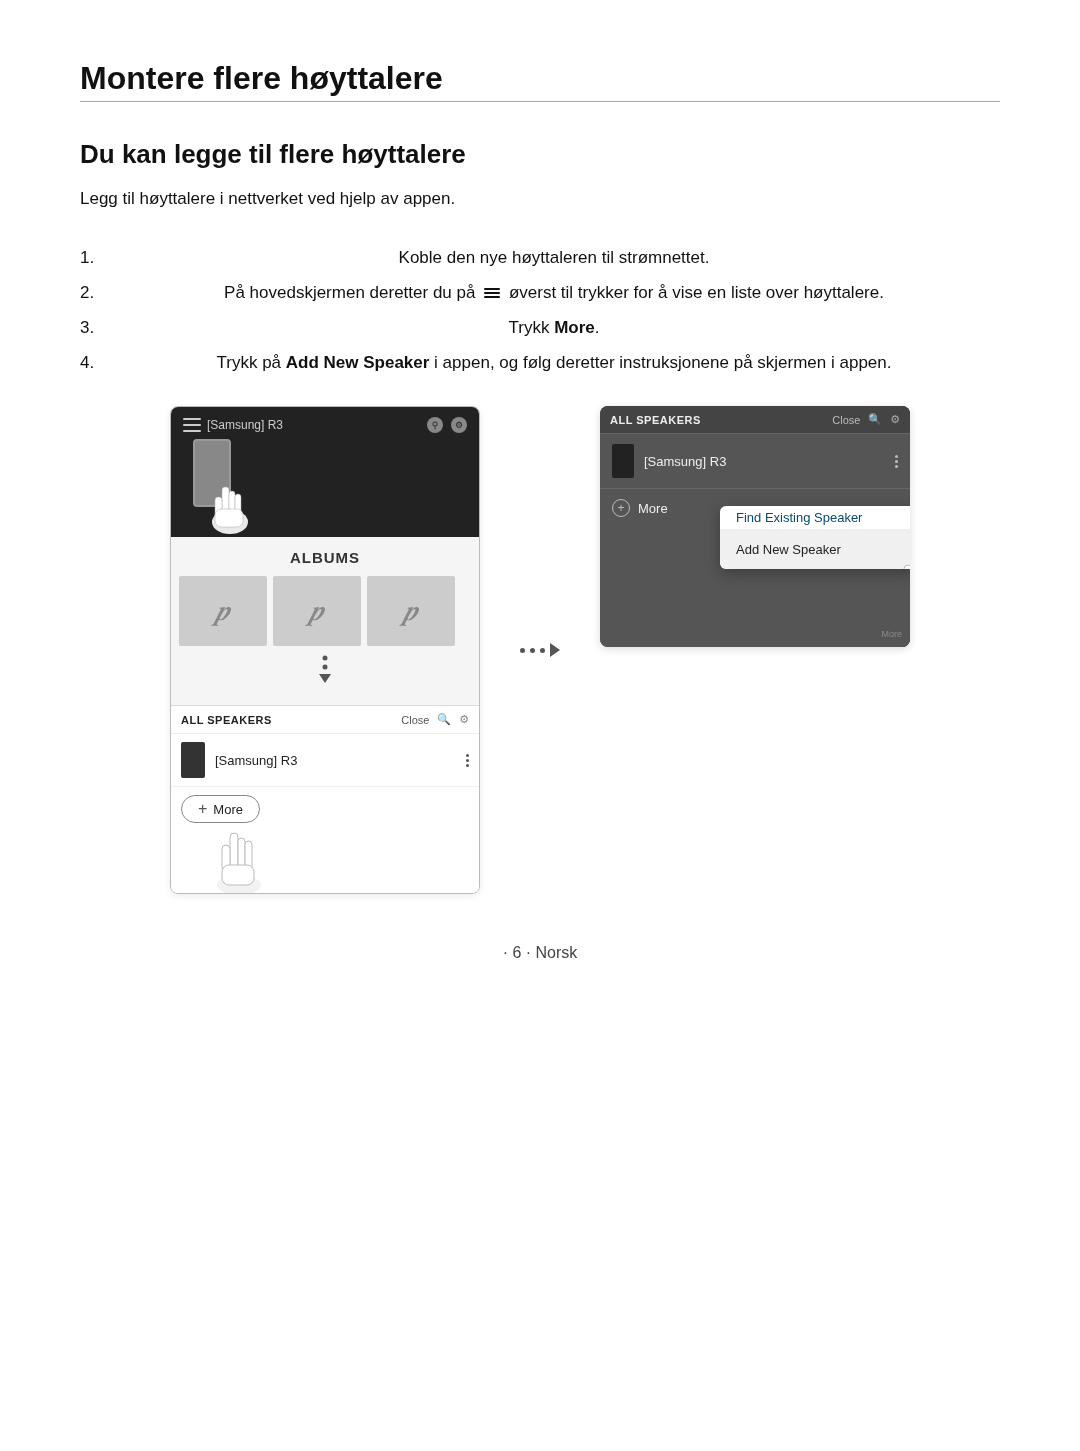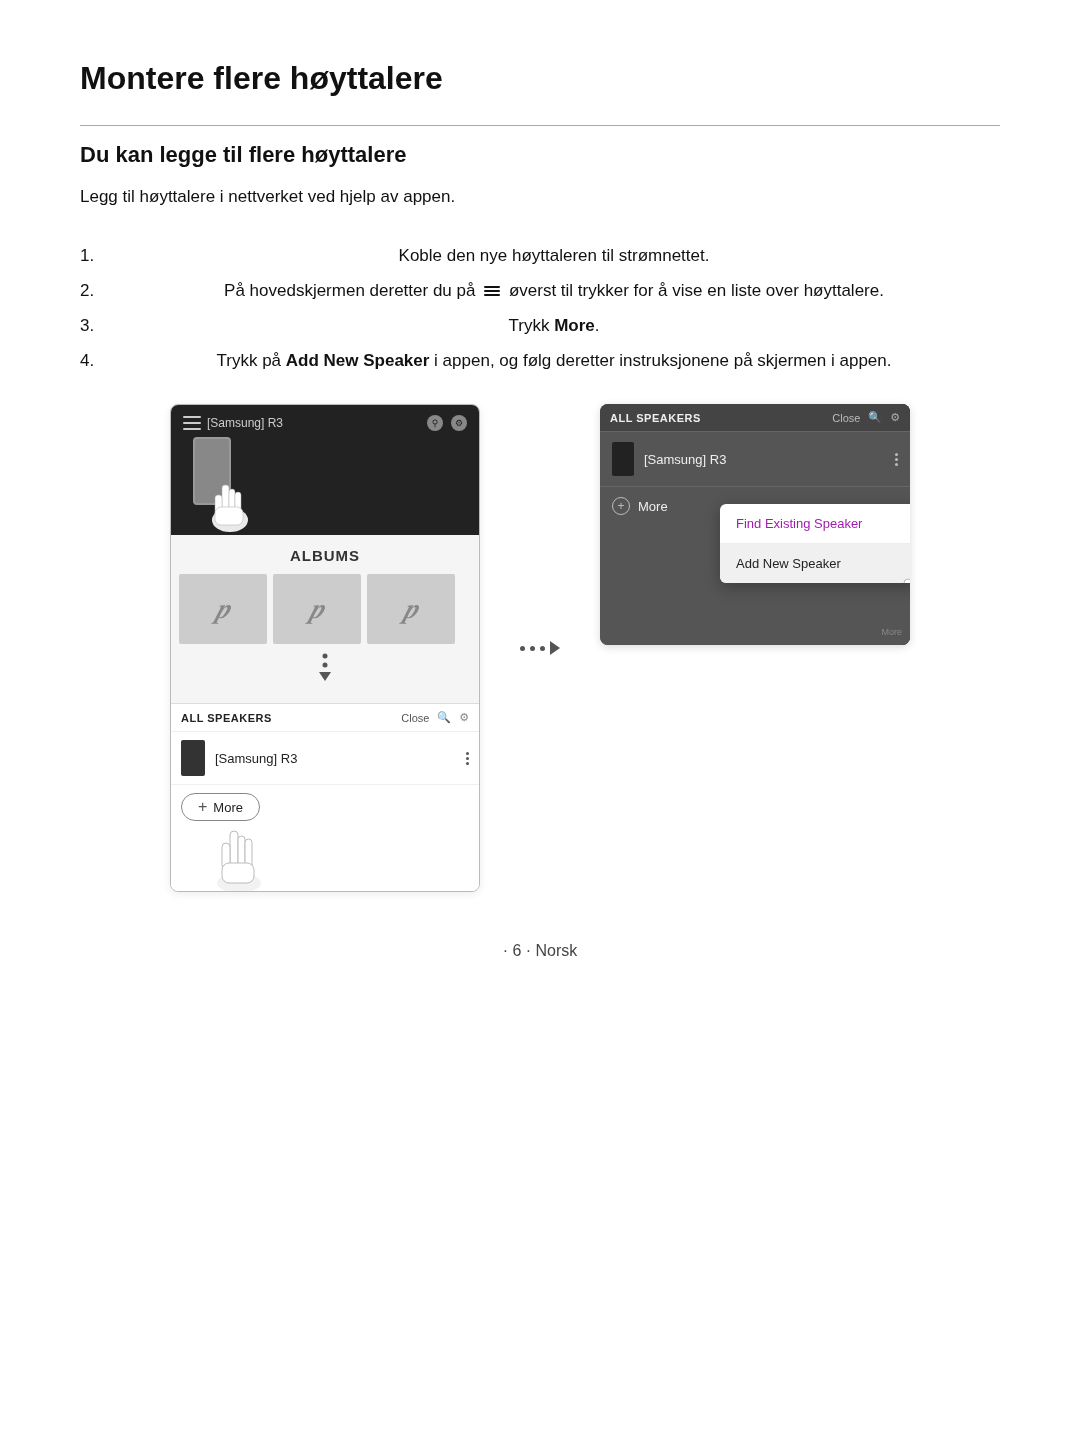--- a/index.html
+++ b/index.html
@@ -8,25 +8,25 @@
       font-family: 'Arial', sans-serif;
       width: 1080px;
       min-height: 1451px;
       padding: 60px 80px 60px 80px;
       color: #111;
     }
     .page-title {
       font-size: 32px;
       font-weight: 700;
       border-bottom: 1.5px solid #aaa;
-      padding-bottom: 28px;
-      margin-bottom: 16px;
+      padding-bottom: 4px;
+      margin-bottom: 37px;
     }
     .section-title {
-      font-size: 22px;
+      font-size: 26px;
       font-weight: 600;
       margin-bottom: 16px;
     }
     .intro-text {
       font-size: 17px;
       margin-bottom: 32px;
       line-height: 1.5;
     }
     .steps {
       margin-left: 0;
@@ -341,23 +341,23 @@
       top: 100px;
       background: #fff;
       border-radius: 6px;
       box-shadow: 0 4px 16px rgba(0,0,0,0.3);
       padding: 0;
       z-index: 10;
       width: 200px;
       overflow: hidden;
     }
     .popup-item {
-      padding: 12px 16px;
+      padding: 4px 16px;
       font-size: 13px;
-      color: #a21caf;
+      color: #0c4a6e;
       border-bottom: 1px solid #eee;
     }
     .popup-item:last-child {
       border-bottom: none;
     }
     .popup-item-highlight {
       background: #f0f0f0;
       font-size: 13px;
       padding: 12px 16px;
       color: #222;

